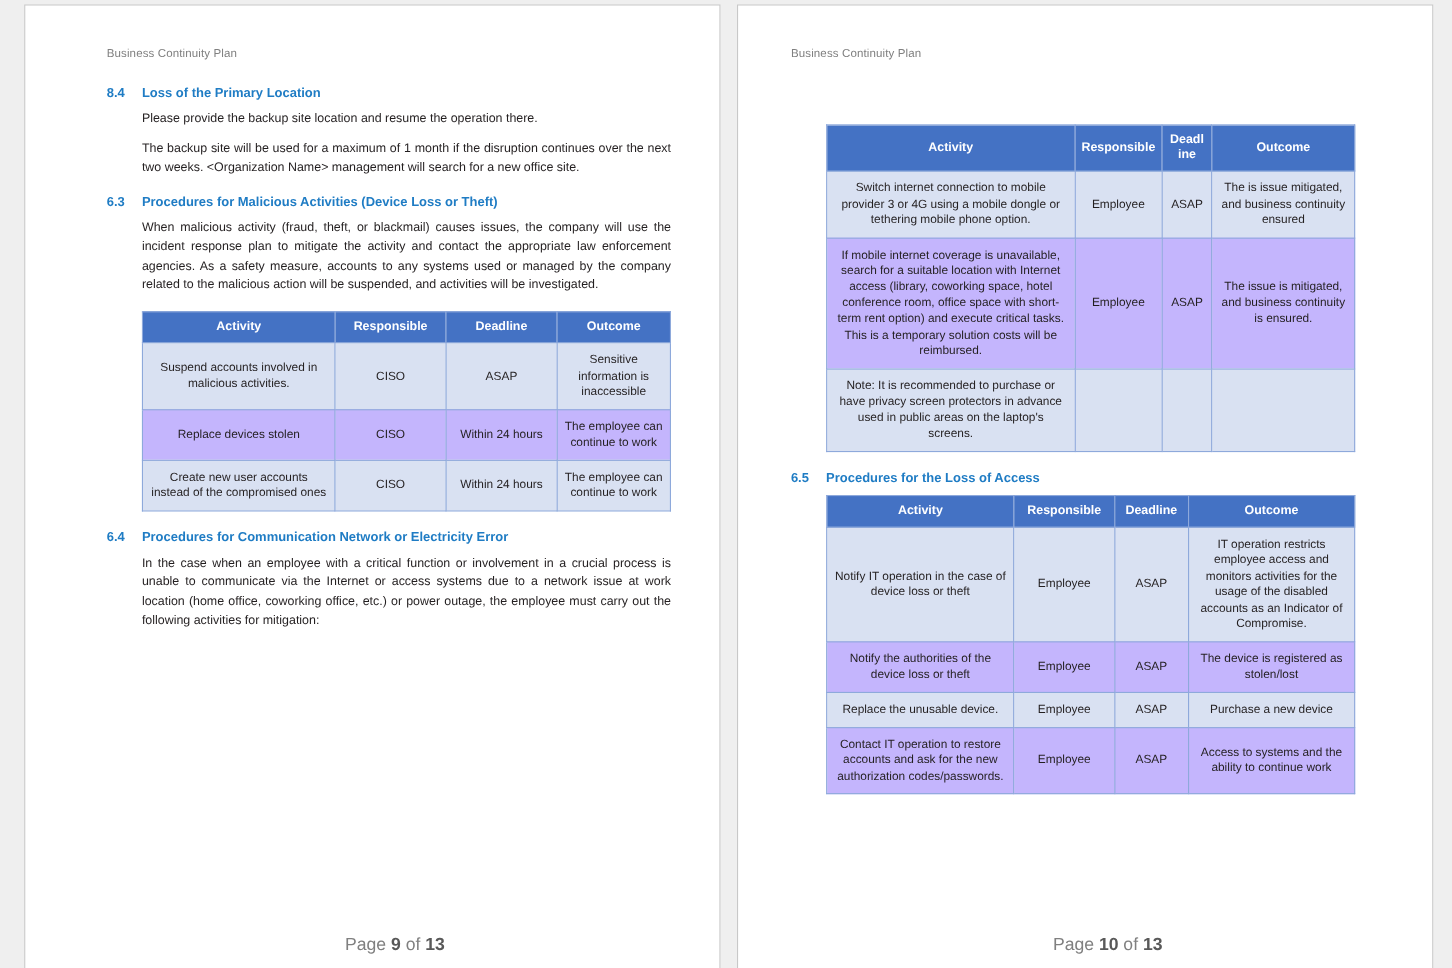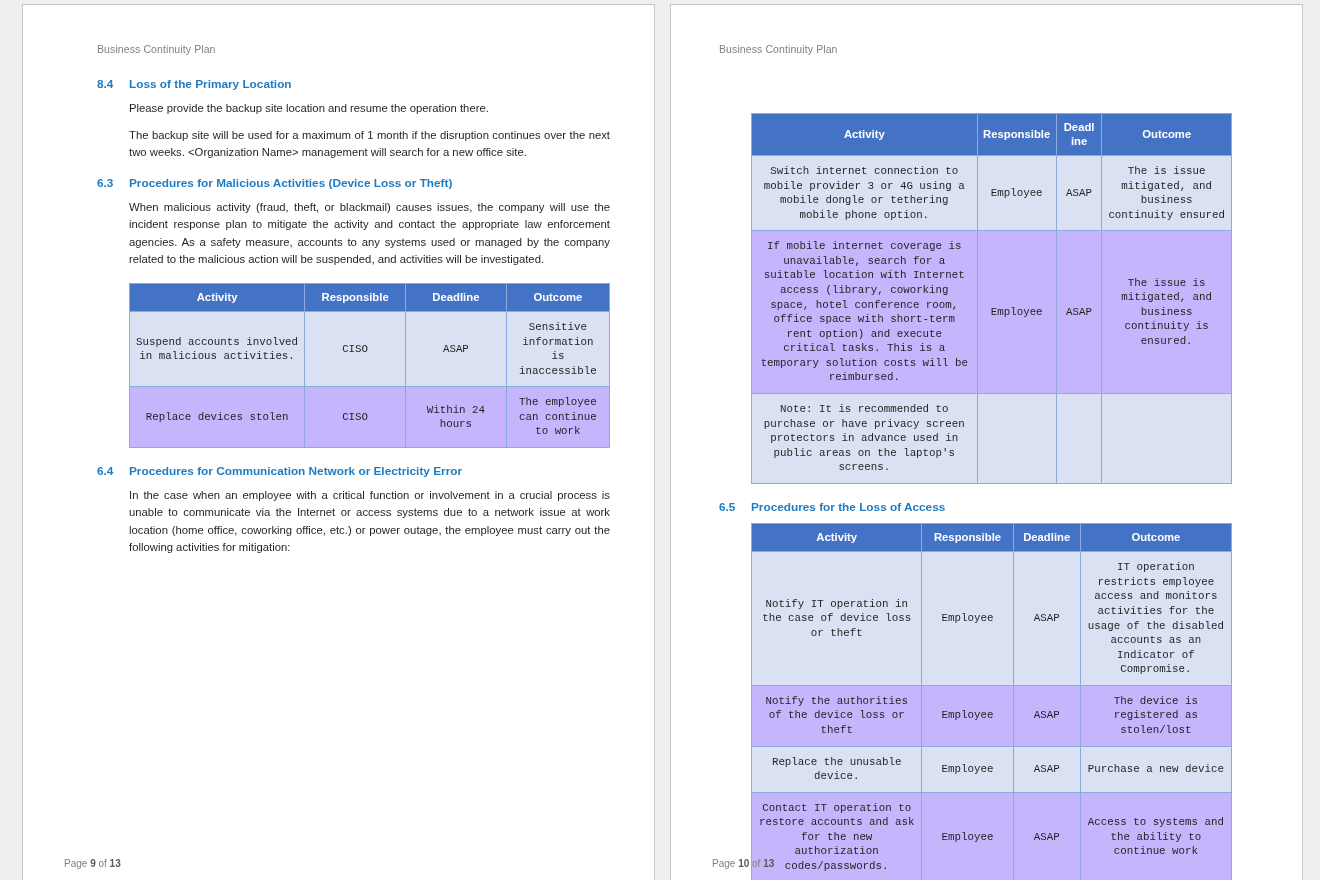--- a/index.html
+++ b/index.html
@@ -97,21 +97,20 @@
     line-height: 1.2;
   }
   table.doc-table td {
     border: 1px solid #8EA9DB;
     font-size: 10.8px;
     color: #231f20;
     text-align: center;
     vertical-align: middle;
     padding: 8px 6px;
     line-height: 1.35;
-    font-family: Liberation Mono, monospace;
   }
   table.doc-table tr.band td { background: #D9E1F2; }
   table.doc-table tr.plain td { background: #c4b5fd; }
 
   
   .t-left col.c1 { width: 36.5%; }
   .t-left col.c2 { width: 21%; }
   .t-left col.c3 { width: 21%; }
   .t-left col.c4 { width: 21.5%; }
 
@@ -125,22 +124,22 @@
   .t-r2 col.c1 { width: 35.5%; }
   .t-r2 col.c2 { width: 19%; }
   .t-r2 col.c3 { width: 14%; }
   .t-r2 col.c4 { width: 31.5%; }
 
   .footer {
     position: absolute;
     left: 0;
     right: 0;
     bottom: 18px;
-    text-align: left;
-    font-size: 10px;
+    text-align: center;
+    font-size: 16px;
     color: #808080;
     padding-left: 41px;
   }
   .footer b { color: #595959; font-weight: bold; }
 
   .spacer-top-table { height: 36px; }
 </style>
 </head>
 <body>
 
@@ -186,20 +185,26 @@
               <td>CISO</td>
               <td>ASAP</td>
               <td>Sensitive information is inaccessible</td>
             </tr>
             <tr class="plain">
               <td>Replace devices stolen</td>
               <td>CISO</td>
               <td>Within 24 hours</td>
               <td>The employee can continue to work</td>
             </tr>
+            <tr class="band">
+              <td>Create new user accounts instead of the compromised ones</td>
+              <td>CISO</td>
+              <td>Within 24 hours</td>
+              <td>The employee can continue to work</td>
+            </tr>
           </tbody>
         </table>
       </div>
 
       <div class="heading">
         <span class="num">6.4</span>
         <span class="title">Procedures for Communication Network or Electricity Error</span>
       </div>
       <p class="para">In the case when an employee with a critical function or involvement in a crucial process is unable to communicate via the Internet or access systems due to a network issue at work location (home office, coworking office, etc.) or power outage, the employee must carry out the following activities for mitigation:</p>
 

